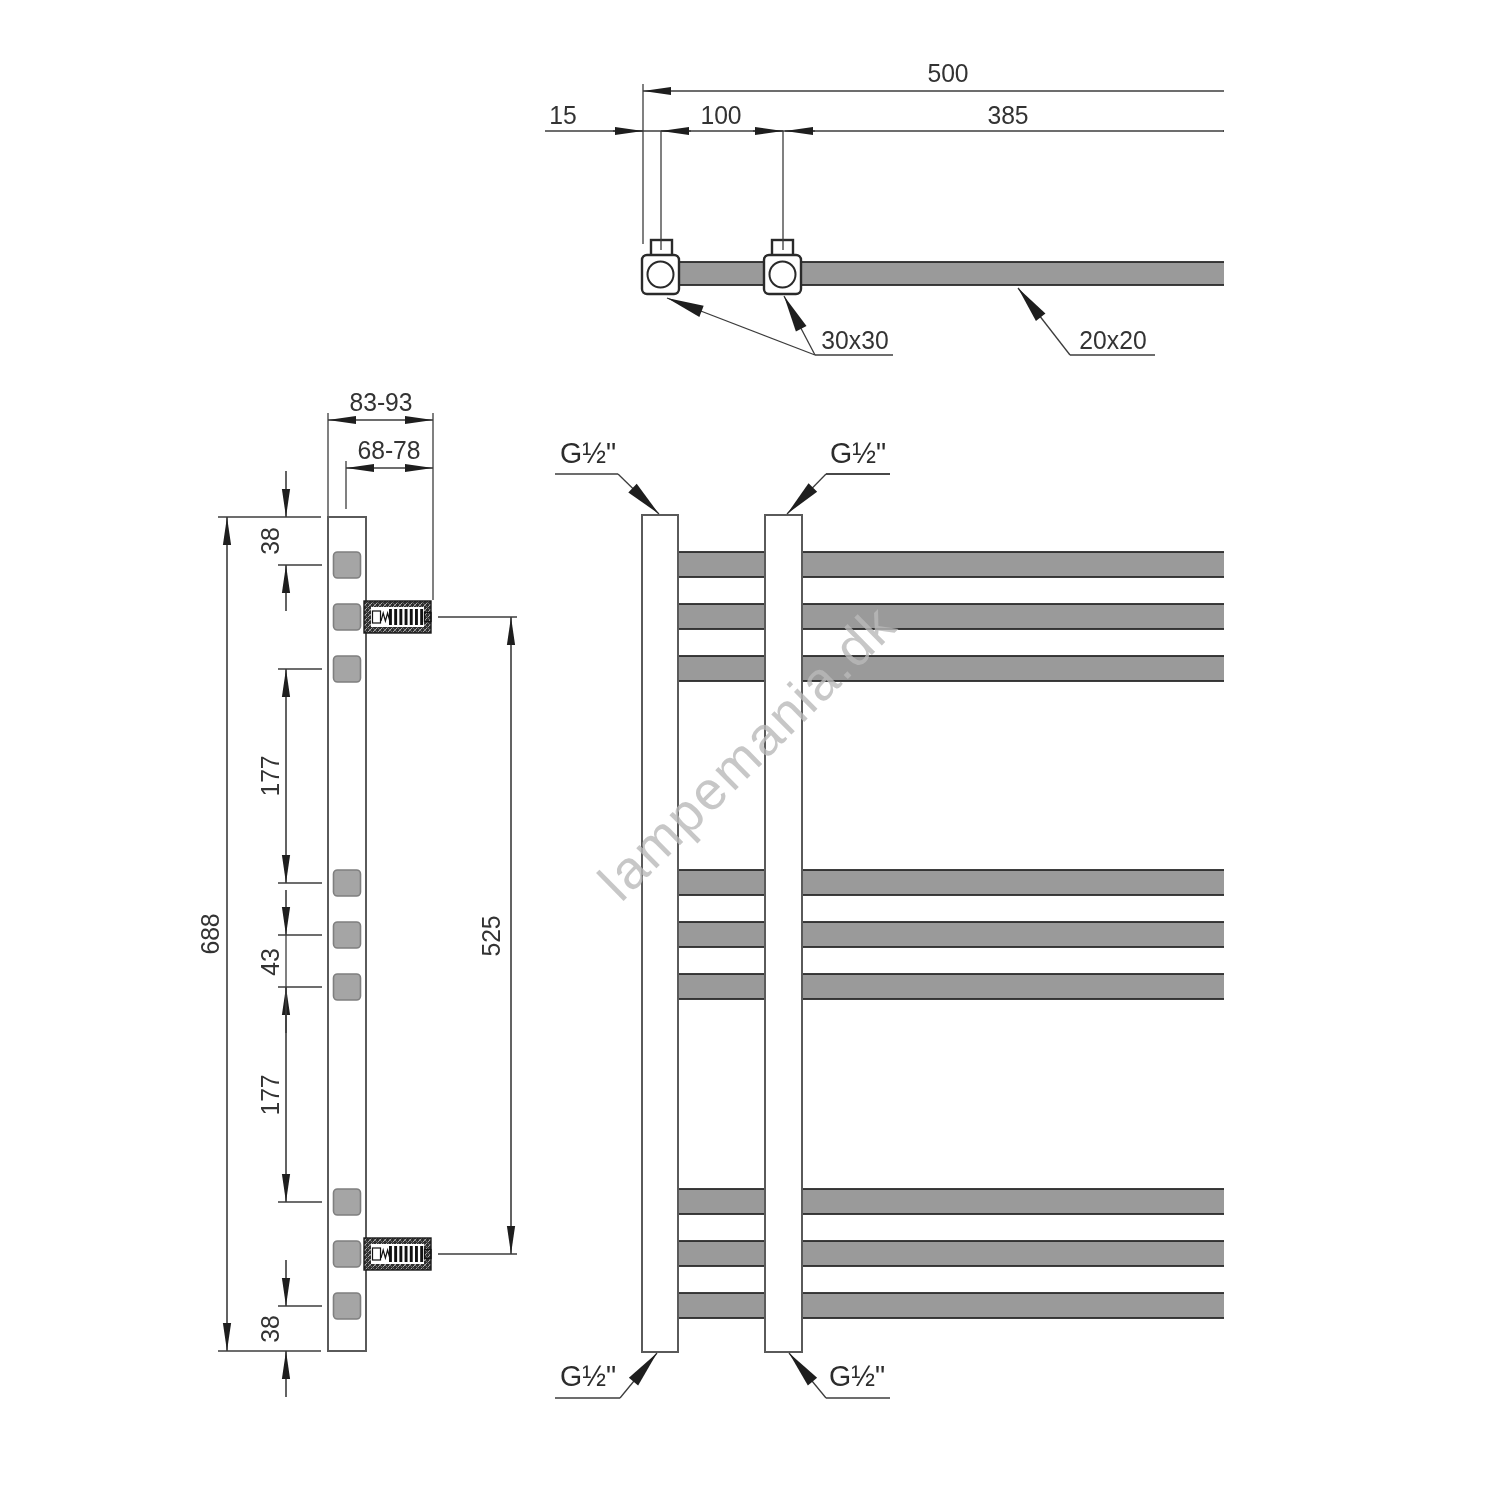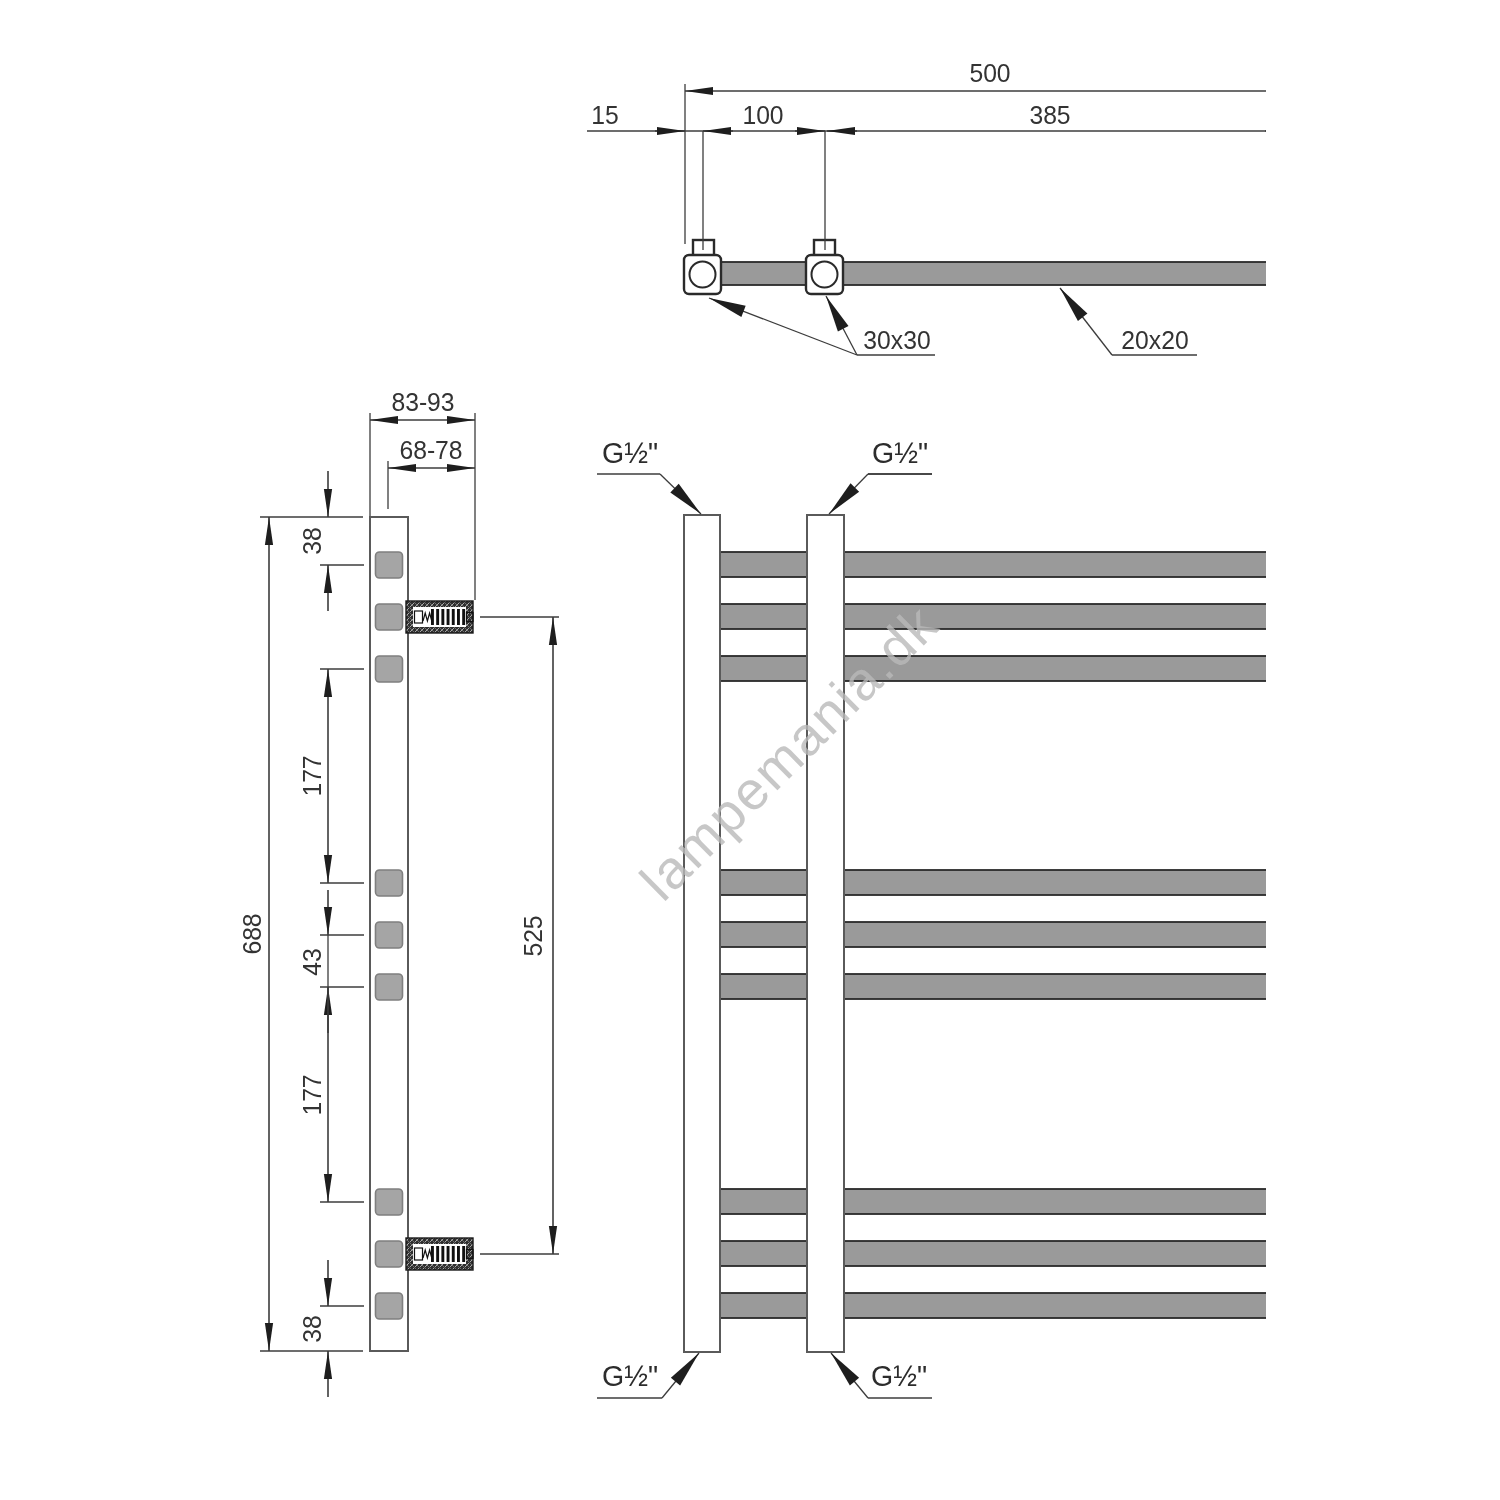--- a/index.html
+++ b/index.html
@@ -1,18 +1,18 @@
 <!DOCTYPE html>
 <html style="--line: #3c3c3c; --object: #2a2a2a; --tube_fill: #9a9a9a; --square_fill: #a5a5a5; --square_border: #7f7f7f; --collector_border: #5a5a5a; --arrow: #1e1e1e; --watermark: rgba(185,185,185,0.8);"><head>
 <meta charset="utf-8">
 <style>
   html,body { margin:0; padding:0; background:#ffffff; }
   #canvas {
     position:relative; width:1224px; height:1500px; background:#ffffff;
-    font-family:"Liberation Sans", sans-serif; overflow:hidden;margin-left:42px;
+    font-family:"Liberation Sans", sans-serif; overflow:hidden;
   }
   #drawing { position:absolute; left:0; top:0; z-index:1; }
 
   
   .ln   { stroke:var(--line); stroke-width:1.6; fill:none; }
   .lnthin { stroke:var(--line); stroke-width:1.3; fill:none; }
   .tube { fill:var(--tube_fill); stroke:var(--object); stroke-width:1.8; }
   .sq   { fill:var(--square_fill); stroke:var(--square_border); stroke-width:1.6; }
   .whiteobj { fill:#ffffff; stroke:var(--object); stroke-width:2.4; }
   .collector { fill:#ffffff; stroke:var(--collector_border); stroke-width:2; }

